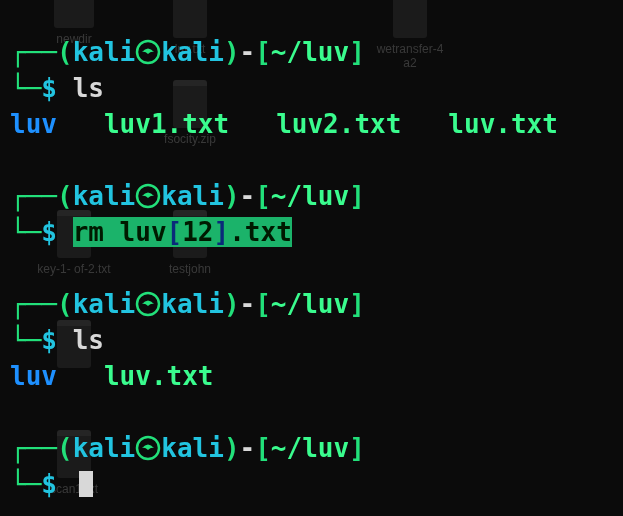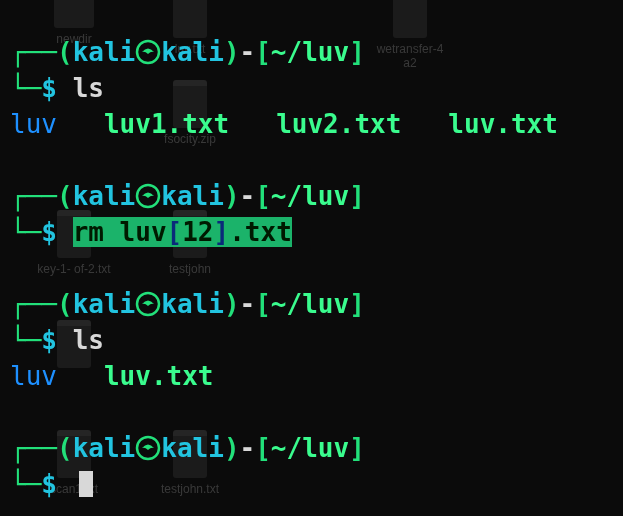--- a/index.html
+++ b/index.html
@@ -27,21 +27,21 @@
   
   .term{
     position:absolute;inset:0;
     font-size:26px;line-height:36px;font-weight:bold;
     padding-top:34px;
     white-space:pre;
   }
   .line{display:block;padding-left:10px;}
   .green{color:#22e07a;}
   .cyan{color:#22c4e0;}
-  .blue{color:#1e90ff;font-weight:normal;}
+  .blue{color:#1e90ff;font-weight:bold;}
   .white{color:#d8d8d8;}
   .neon{color:#3afc8e;}
   .hl{background:#1bb36a;color:#001a00;}
   .hlbr{background:#1bb36a;color:#0a2a7a;font-weight:bold;}
   .cursor{
     display:inline-block;width:14px;height:26px;
     background:#d8d8d8;vertical-align:-4px;margin-left:6px;
   }
   .spacer{height:36px;}
   .rowpad{padding-left:10px;}
@@ -56,21 +56,20 @@
   <div class="dicon" style="left:34px;top:-10px"><div class="folder"></div><span>newdir</span></div>
   <div class="dicon" style="left:150px;top:-10px"><div class="thumb"></div><span>luv.txt</span></div>
   <div class="dicon" style="left:370px;top:-10px"><div class="thumb"></div><span>wetransfer-4
    a2</span></div>
   <div class="dicon" style="left:150px;top:80px"><div class="thumb"></div><span>fsocity.zip</span></div>
   <div class="dicon" style="left:34px;top:210px"><div class="thumb"></div><span>key-1-
 of-2.txt</span></div>
   <div class="dicon" style="left:150px;top:210px"><div class="thumb"></div><span>testjohn</span></div>
   <div class="dicon" style="left:34px;top:320px"><div class="thumb"></div></div>
   <div class="dicon" style="left:34px;top:430px"><div class="thumb"></div><span>scan1.txt</span></div>
-  <div class="dicon" style="left:150px;top:430px"><div class="thumb"></div><span>testjohn.txt</span></div>
 </div>
 
 <div class="term" id="term"><span class="line pline"><span class="treebar">┌──</span><span class="green">(</span><span class="cyan">kali</span><span class="green"><svg width="26" height="26" viewBox="0 0 26 26" style="vertical-align:-4px">
           <circle cx="13" cy="13" r="11" fill="none" stroke="#22e07a" stroke-width="2.5"></circle>
           <path d="M7 13 Q13 6 19 13 Q16 12 13 15 Q10 12 7 13" fill="#22e07a"></path>
         </svg></span><span class="cyan">kali</span><span class="green">)</span><span class="white">-</span><span class="green">[</span><span class="neon">~/luv</span><span class="green">]</span></span><span class="line pline"><span class="treebar">└─</span><span class="cyan">$</span> <span class="white">ls</span></span><span class="line rowpad"><span class="blue">luv</span>   <span class="neon">luv1.txt</span>   <span class="neon">luv2.txt</span>   <span class="neon">luv.txt</span></span><div class="spacer"></div><span class="line pline"><span class="treebar">┌──</span><span class="green">(</span><span class="cyan">kali</span><span class="green"><svg width="26" height="26" viewBox="0 0 26 26" style="vertical-align:-4px">
           <circle cx="13" cy="13" r="11" fill="none" stroke="#22e07a" stroke-width="2.5"></circle>
           <path d="M7 13 Q13 6 19 13 Q16 12 13 15 Q10 12 7 13" fill="#22e07a"></path>
         </svg></span><span class="cyan">kali</span><span class="green">)</span><span class="white">-</span><span class="green">[</span><span class="neon">~/luv</span><span class="green">]</span></span><span class="line pline"><span class="treebar">└─</span><span class="cyan">$</span> <span class="hl">rm luv</span><span class="hlbr">[</span><span class="hl">12</span><span class="hlbr">]</span><span class="hl">.txt</span></span><div class="spacer"></div><span class="line pline"><span class="treebar">┌──</span><span class="green">(</span><span class="cyan">kali</span><span class="green"><svg width="26" height="26" viewBox="0 0 26 26" style="vertical-align:-4px">
           <circle cx="13" cy="13" r="11" fill="none" stroke="#22e07a" stroke-width="2.5"></circle>

